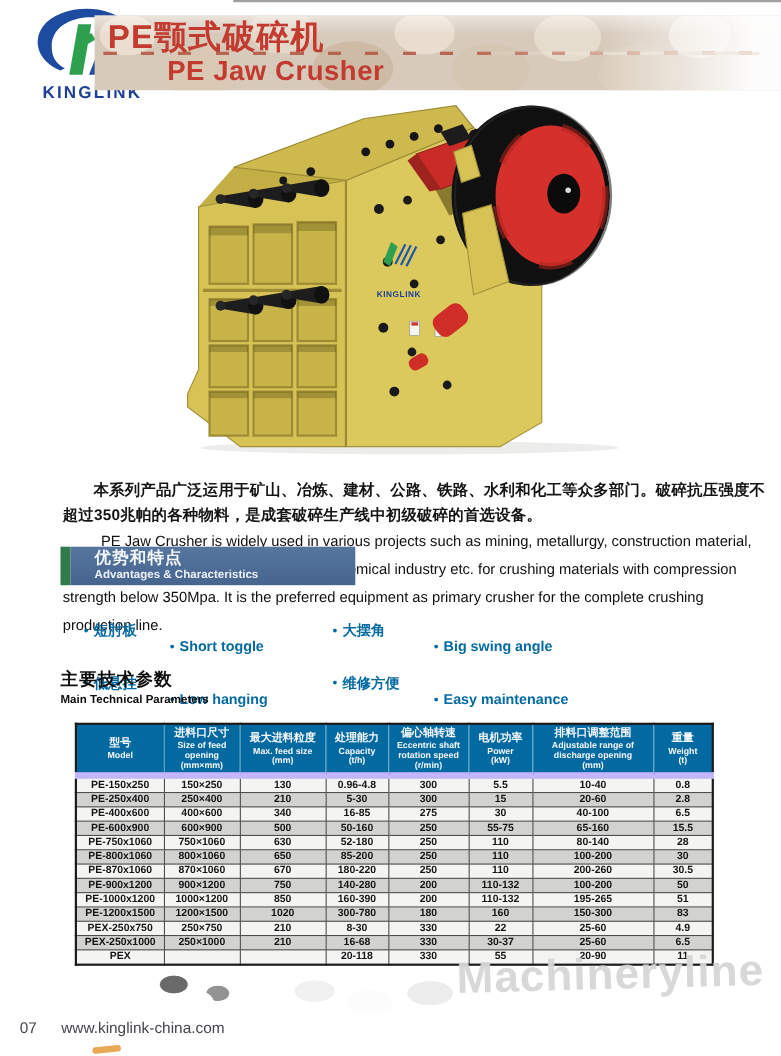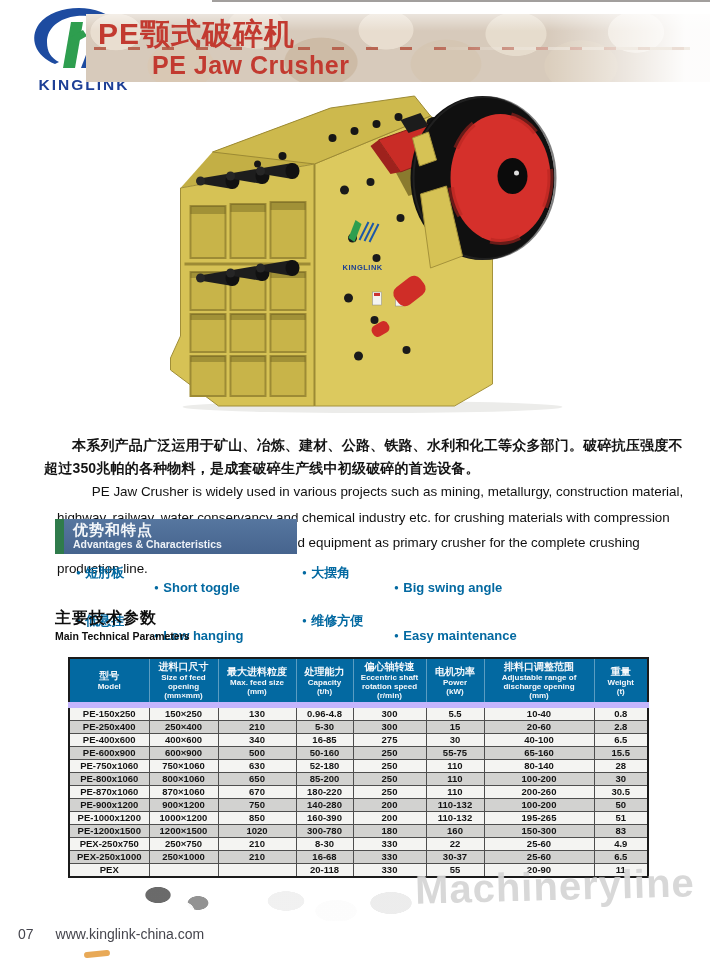--- a/index.html
+++ b/index.html
@@ -34,28 +34,28 @@
   .banner-title-cn{position:absolute;left:12px;top:0px;font-size:30px;font-weight:700;color:#c23a30;letter-spacing:1px;}
   .banner-dashes{position:absolute;left:8px;top:33px;width:596px;height:3px;
     background:repeating-linear-gradient(90deg, rgba(178,84,64,.85) 0 12px, rgba(0,0,0,0) 12px 34px);}
   .banner-dashes::after{content:"";position:absolute;inset:0;background:linear-gradient(90deg,transparent 55%,rgba(240,234,226,.9) 92%);}
   .banner-title-en{position:absolute;left:66px;top:37px;font-size:25px;font-weight:700;color:#c23a30;letter-spacing:.5px;}
 
   
   .machine-wrap{position:absolute;left:160px;top:86px;width:405px;height:330px;}
 
   
-  .intro-cn{position:absolute;left:44px;top:420px;width:650px;font-size:14px;font-weight:600;
+  .intro-cn{position:absolute;left:57px;top:420px;width:650px;font-size:14px;font-weight:600;
     line-height:23px;color:#141414;text-indent:2em;letter-spacing:.2px;}
   .intro-en{position:absolute;left:57px;top:466px;width:646px;font-size:13.4px;font-weight:500;
     line-height:25.5px;color:#101010;text-indent:2.6em;}
 
   
-  .adv-box{position:absolute;left:55px;top:519px;width:242px;height:35px;
-    background:linear-gradient(180deg,#56769f,#46648e);border-left:9px solid #2f7b4b;padding:2px 0 0 9px;box-sizing:border-box;}
+  .adv-box{position:absolute;left:55px;top:497px;width:268px;height:35px;
+    background:linear-gradient(180deg,#56769f,#46648e);border-left:9px solid #2f7b4b;padding:2px 0 0 22px;box-sizing:border-box;}
   .adv-title-cn{font-size:15px;font-weight:700;color:#f4f7fa;line-height:17px;letter-spacing:1px;}
   .adv-title-en{font-size:10.5px;font-weight:700;color:#eef2f7;line-height:12px;}
   .adv-grid{position:absolute;left:76px;top:564px;width:590px;display:grid;
     grid-template-columns:78px 148px 92px auto;row-gap:17px;font-size:13px;color:#0369a1;}
   .adv-grid .cn{font-weight:700;}
   .adv-grid .en{font-weight:600;margin-top:16px;}
   .adv-grid span::before{content:"\25CF\00a0\00a0";font-size:8px;vertical-align:2px;}
 
   .params-title-cn{position:absolute;left:55px;top:608px;font-size:16px;font-weight:700;color:#0e0e0e;letter-spacing:1px;}
   .params-title-en{position:absolute;left:55px;top:630px;font-size:10.5px;font-weight:700;color:#0e0e0e;}

